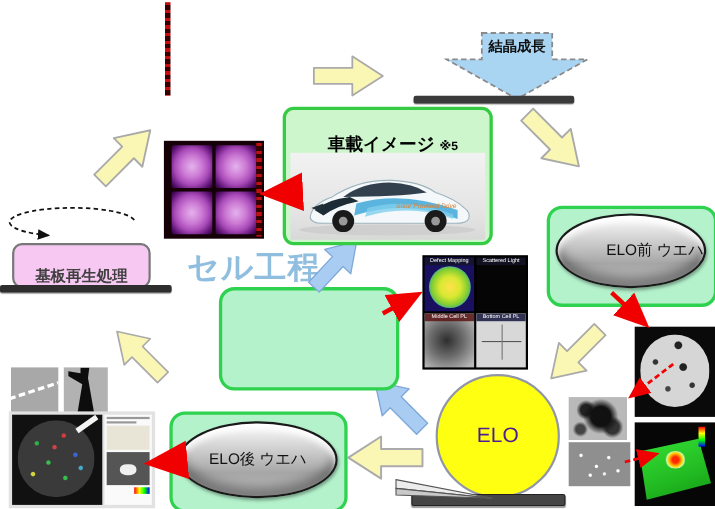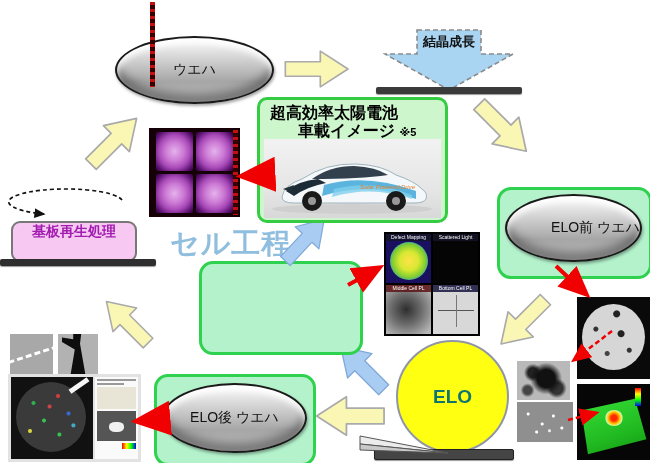--- a/index.html
+++ b/index.html
@@ -15,26 +15,26 @@
     font-size:14px;color:#111;text-align:center;
     background:linear-gradient(180deg,#fdfdfd 0%,#d6d6d6 30%,#a6a6a6 68%,#c4c4c4 100%);
     box-shadow:inset 0 5px 6px rgba(255,255,255,.95),inset 0 -8px 10px rgba(0,0,0,.38),1px 2px 3px rgba(0,0,0,.35);}
   
   .gbox{background:#B4F2CC;border:3px solid #2FD24F;border-radius:14px;}
   .carbox{left:257px;top:97px;width:191px;height:126px;background:#CDF6CD;border:3px solid #35CC44;border-radius:10px;box-sizing:border-box;}
   .carbox .t1{position:absolute;left:10px;top:3px;font-size:16px;font-weight:bold;color:#000;}
   .carbox .t2{position:absolute;left:38px;top:21px;font-size:16px;font-weight:bold;color:#000;}
   .carbox .note{font-size:11px;font-weight:bold;}
   .pinkbox{left:11px;top:221px;width:126px;height:41px;background:#F6C8F2;border:2px solid #777;border-radius:9px;
-    display:flex;align-items:flex-start;justify-content:center;font-size:14px;font-weight:bold;color:#a21caf;box-sizing:border-box;}
+    display:flex;align-items:flex-end;justify-content:center;font-size:14px;font-weight:bold;color:#404040;box-sizing:border-box;}
   .bar{background:#3a3a3a;border-radius:2px;box-shadow:0 1px 1px rgba(0,0,0,.4);}
   
   .barrow{display:block;}
   .elo-circle{left:396px;top:340px;width:113px;height:113px;border-radius:50%;background:#FFFF12;border:2px solid #9096A6;
-    display:flex;align-items:center;justify-content:center;font-size:19px;color:#0f766e;box-sizing:border-box;font-weight:bold;}
+    display:flex;align-items:center;justify-content:center;font-size:19px;color:#4c1d95;box-sizing:border-box;}
   
   .el-img{left:149px;top:128px;width:91px;height:89px;background:#150008;padding:4px 7px;box-sizing:border-box;
     display:grid;grid-template-columns:1fr 1fr;grid-template-rows:1fr 1fr;gap:3px;}
   .el-img .cell{background:radial-gradient(ellipse at 50% 50%,#E4B2EC 0%,#CC7AD4 35%,#A849B8 60%,#58106E 85%,#2A0030 100%);border-radius:2px;}
   .el-strip{position:absolute;top:2px;width:5px;height:85px;background:repeating-linear-gradient(180deg,#C01010 0 3px,#350000 3px 7px);}
   
   .dpanel{left:384px;top:232px;width:96px;height:104px;background:#000;display:grid;grid-template-columns:1fr 1fr;grid-template-rows:1fr 1fr;gap:2px;padding:2px;box-sizing:border-box;}
   .dpanel .q{position:relative;overflow:hidden;}
   .dpanel .lbl{position:absolute;top:0;left:0;right:0;font-size:5px;line-height:7px;color:#fff;text-align:center;background:rgba(20,20,40,.85);white-space:nowrap;}
   .q1{background:#1a1060;}
@@ -108,31 +108,28 @@
   .carimg{left:264px;top:139px;width:177px;height:79px;background:linear-gradient(180deg,#f2f2f2 0%,#e4e4e4 70%,#d8d8d8 100%);}
   .lblcenter{display:flex;align-items:center;justify-content:center;}
 </style>
 </head>
 <body>
 
 <div id="canvas">
 
   <div class="abs title-cell">セル工程</div>
 
-  <div class="abs node-ellipse" style="left:115px;top:36px;width:155px;height:64px;">
-    <span>ウエハ</span>
-  </div>
 
   <div class="abs" style="left:284px;top:44px;width:66px;height:50px;">
     <svg class="barrow" width="66" height="50" viewBox="0 0 100 62">
         <polygon points="2,20 55,20 55,4 97,31 55,58 55,42 2,42" fill="#FAF7B4" stroke="#AAA" stroke-width="2.5" stroke-linejoin="round"></polygon>
       </svg>
   </div>
 
-  <div class="abs" style="left:383px;top:28px;width:132px;height:64px;">
+  <div class="abs" style="left:404px;top:28px;width:132px;height:64px;">
     <svg width="132" height="64" viewBox="0 0 132 64">
       <polygon points="34,2 98,2 98,26 130,26 66,62 2,26 34,26" fill="#A9D4F2" stroke="#8a8a8a" stroke-width="1.6" stroke-dasharray="5,3"></polygon>
     </svg>
     <div class="abs lblcenter" style="left:30px;top:3px;width:72px;height:22px;font-size:13px;font-weight:bold;color:#111;">結晶成長</div>
   </div>
   <div class="abs bar" style="left:376px;top:87px;width:146px;height:7px;"></div>
 
   <div class="abs" style="left:468px;top:103px;width:70px;height:50px;transform:rotate(45deg);">
     <svg class="barrow" width="70" height="50" viewBox="0 0 100 62">
         <polygon points="2,20 55,20 55,4 97,31 55,58 55,42 2,42" fill="#FAF7B4" stroke="#AAA" stroke-width="2.5" stroke-linejoin="round"></polygon>
@@ -257,21 +254,20 @@
   <div class="abs el-img">
     <div class="cell"></div>
     <div class="cell"></div>
     <div class="cell"></div>
     <div class="cell"></div>
   </div>
   <div class="abs el-strip" style="left:150px;"></div>
   <div class="abs el-strip" style="left:233px;top:130px;"></div>
 
   <div class="abs carbox">
-    <div class="t1">超高効率太陽電池</div>
     <div class="t2"><span>車載イメージ</span> <span class="note">※5</span></div>
   </div>
   <div class="abs carimg">
     <svg width="177" height="79" viewBox="0 0 177 79">
       <ellipse cx="88" cy="70" rx="80" ry="5" fill="#cfcfcf"></ellipse>
       <path d="M18,58 Q20,46 38,40 Q62,24 92,25 Q118,26 132,36 Q150,42 158,50 Q164,54 162,60 Q160,64 150,64 L30,64 Q18,64 18,58 Z" fill="#f4f8fa" stroke="#9db4bd" stroke-width="1"></path>
       <path d="M48,40 Q66,27 90,27 Q112,28 124,36 Q96,40 48,40 Z" fill="#31404c"></path>
       <path d="M22,52 Q34,42 54,40 L62,44 Q42,48 30,57 Z" fill="#1d2b36"></path>
       <path d="M60,46 Q102,34 152,52 L152,60 Q104,42 58,57 Z" fill="#3fa8d8" opacity="0.85"></path>
       <path d="M70,50 Q108,40 148,56 L148,60 Q108,46 68,58 Z" fill="#7fd0ee" opacity="0.8"></path>

